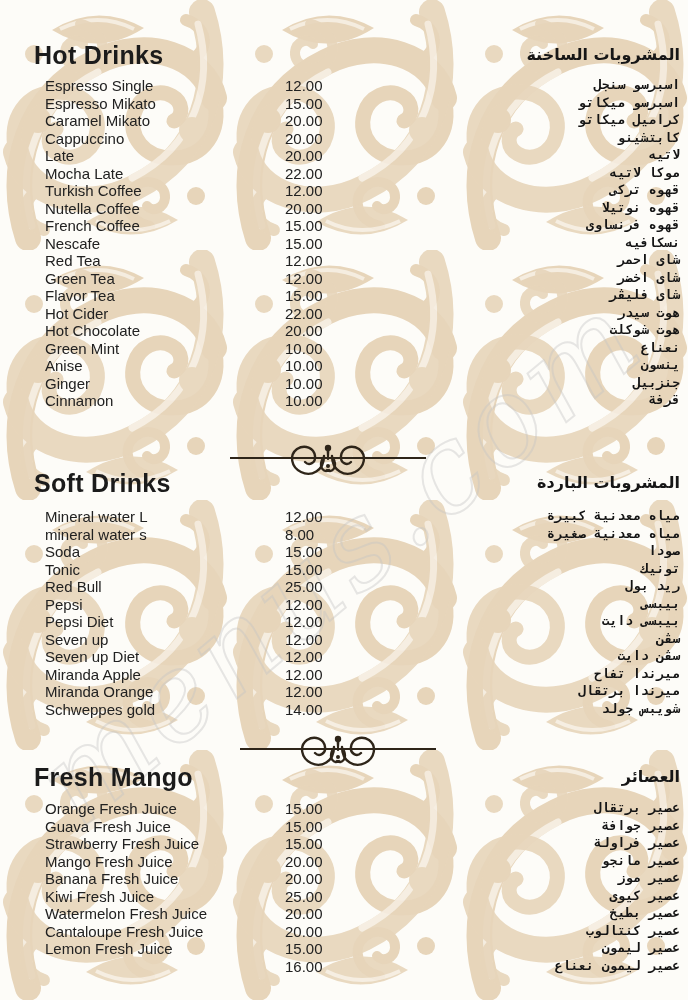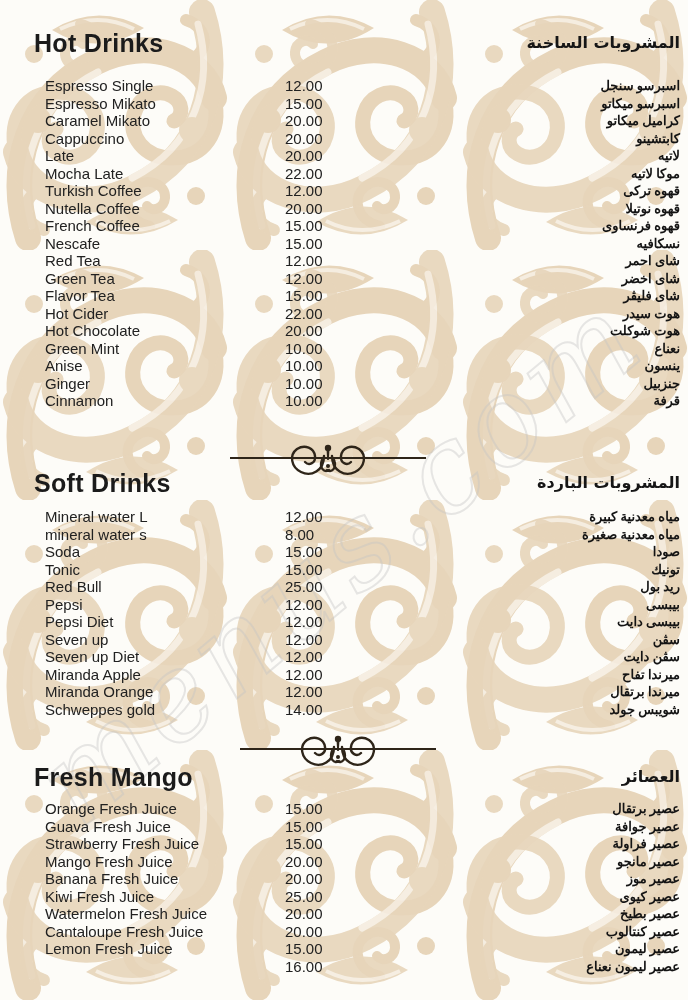--- a/index.html
+++ b/index.html
@@ -19,21 +19,21 @@
   .sec-header .ar{
     position:absolute;right:8px;top:0;line-height:30px;direction:rtl;
     font-family:"DejaVu Sans",sans-serif;font-weight:bold;font-size:16px;color:#161616;white-space:nowrap;
   }
   
   .items{position:absolute;left:0;width:688px;}
   .row{position:relative;height:17.5px;margin-left:10px;}
   .row span{position:absolute;top:0;line-height:17.5px;white-space:nowrap;}
   .row .en{left:35px;font-size:15px;color:#212121;}
   .row .price{left:275px;width:85px;text-align:left;font-size:15px;color:#212121;}
-  .row .ar{right:8px;direction:rtl;font-family:Liberation Serif, serif;
+  .row .ar{right:8px;direction:rtl;font-family:Liberation Mono, monospace;
            font-weight:bold;font-size:13px;color:#141414;}
   .divider{position:absolute;width:200px;height:44px;}
   #divider-1{left:228px;top:436px;}
   #divider-2{left:238px;top:727px;}
 </style>
 </head>
 <body>
 
 <svg class="layer" width="688" height="1000" viewBox="0 0 688 1000" aria-hidden="true">
   <defs>
@@ -53,21 +53,21 @@
       <use href="#m1" transform="rotate(180 115 125)" opacity="0.9"></use>
     </pattern>
   </defs>
   <rect x="0" y="0" width="688" height="1000" fill="url(#dmk)"></rect>
 </svg>
 
 <svg class="layer" width="688" height="1000" viewBox="0 0 688 1000" aria-hidden="true">
   <text x="340" y="600" transform="rotate(-40 340 560)" text-anchor="middle" font-family="DejaVu Serif, serif" font-style="italic" font-size="120" letter-spacing="6" fill="none" stroke="#c4c4c4" stroke-width="2" opacity="0.4">menus.com</text>
 </svg>
 
-<div class="sec-header" style="top:28px;text-align:right;">
+<div class="sec-header" style="top:40px;text-align:right;">
   <span class="en">Hot Drinks</span>
   <span class="ar">المشروبات الساخنة</span>
 </div>
 <div class="items" style="top:77px;">
     <div class="row">
       <span class="en">Espresso Single</span>
       <span class="price">12.00</span>
       <span class="ar">اسبرسو سنجل</span>
     </div>
     <div class="row">

